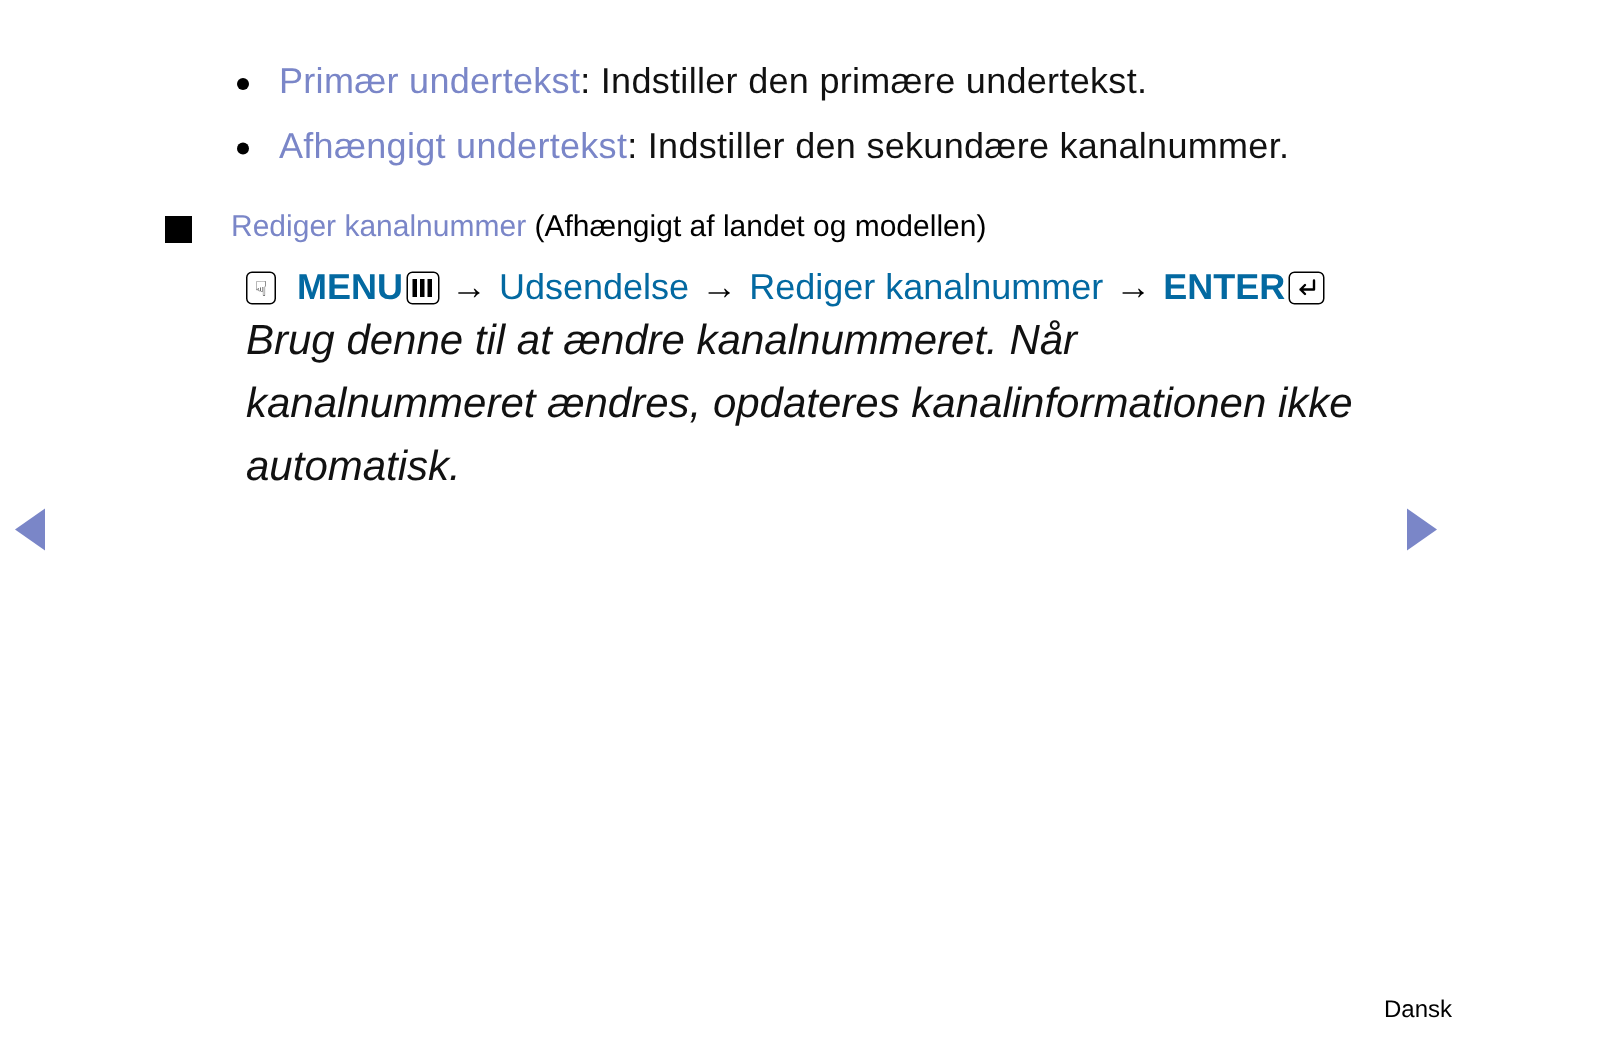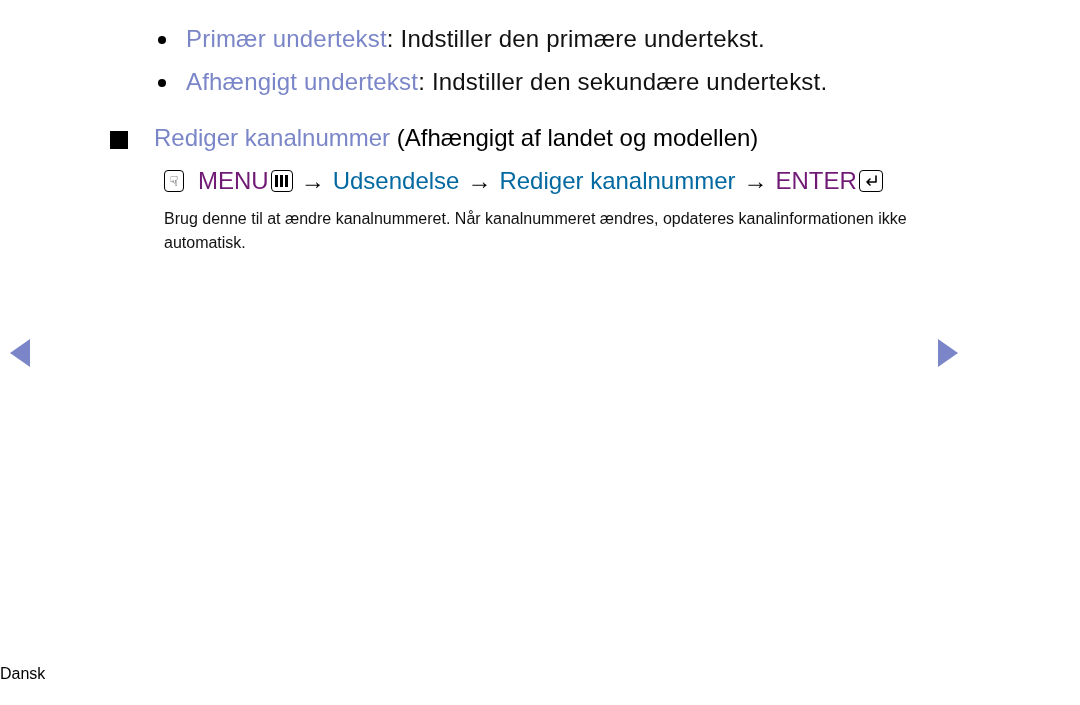--- a/index.html
+++ b/index.html
@@ -1,59 +1,59 @@
 <!DOCTYPE html>
 <html><head>
 <meta charset="utf-8">
 <style>
   * { margin: 0; padding: 0; box-sizing: border-box; }
   html, body { width: 1080px; height: 705px; font-family: Arial, Helvetica, sans-serif; background: #fff; color: #111; }
-  .page { position: relative; width: 968px; height: 705px; padding: 18px 60px 0 60px; }
+  .page { position: relative; width: 968px; height: 705px; padding: 34px 60px 0 60px; }
   .bullets { margin-left: 98px; margin-top: 4px; }
   .bullet-row { display: flex; align-items: flex-start; margin-bottom: 8px; font-size: 24px; line-height: 1.45; letter-spacing: 0.2px; }
   .bullet-dot { width: 8px; height: 8px; border-radius: 50%; background: #000; margin-top: 14px; margin-right: 20px; flex: 0 0 auto; }
   .term { color: #7a86c8; }
   .section { margin-top: 22px; margin-left: 50px; }
-  .section-heading { display: flex; align-items: center; font-size: 24px; line-height: 1.3; }
+  .section-heading { display: flex; font-size: 20px; line-height: 1.3; }
   .square { width: 18px; height: 18px; background: #000; margin-right: 26px; flex: 0 0 auto; margin-top: 6px; }
   .heading-blue { color: #7a86c8; }
   .heading-black { color: #000; font-weight: 400; }
   .nav-path { margin-left: 54px; margin-top: 14px; font-size: 24px; display: flex; align-items: center; flex-wrap: wrap; gap: 0; }
-  .nav-path .bold { font-weight: normal; color: #701a75; }
+  .nav-path .bold { font-weight: bold; color: #0369a1; }
   .nav-path .blue { color: #0369a1; }
   .arrow-sep { color: #000; padding: 0 8px; }
   .icon-box { display: inline-flex; align-items: center; justify-content: center; border: 1.5px solid #000; border-radius: 4px; height: 22px; vertical-align: middle; }
   .icon-hand { width: 20px; padding: 1px 2px; font-size: 14px; margin-right: 14px; }
   .icon-menu { width: 22px; margin-left: 2px; }
   .icon-menu-inner { display: flex; gap: 2px; }
   .icon-menu-inner span { width: 3px; height: 12px; background: #000; }
   .icon-enter { width: 24px; margin-left: 2px; position: relative; }
   .icon-enter svg { display: block; }
-  .body-text { margin-left: 54px; margin-top: 12px; font-size: 16px; line-height: 1.5; max-width: 900px; }
+  .body-text { margin-left: 54px; font-size: 28px; line-height: 1.5; max-width: 900px; font-style: italic; }
   .nav-arrow { position: absolute; top: 50%; transform: translateY(-50%); width: 0; height: 0; }
   .nav-left { left: 10px; border-top: 14px solid transparent; border-bottom: 14px solid transparent; border-right: 20px solid #7a86c8; }
   .nav-right { right: 10px; border-top: 14px solid transparent; border-bottom: 14px solid transparent; border-left: 20px solid #7a86c8; }
-  .footer-lang { position: absolute; bottom: 22px; left: 0; width: 100%; text-align: left; font-size: 16px; color: #000; }
+  .footer-lang { position: absolute; bottom: 22px; left: 0; width: 100%; text-align: right; font-size: 16px; color: #000; }
 </style>
 </head>
 <body>
 
 <div class="page">
 
   <div class="bullets">
     <div class="bullet-row">
       <div class="bullet-dot"></div>
       <div>
         <span class="term">Primær undertekst</span><span>: Indstiller den primære undertekst.</span>
       </div>
     </div>
     <div class="bullet-row">
       <div class="bullet-dot"></div>
       <div>
-        <span class="term">Afhængigt undertekst</span><span>: Indstiller den sekundære undertekst.</span>
+        <span class="term">Afhængigt undertekst</span><span>: Indstiller den sekundære kanalnummer.</span>
       </div>
     </div>
   </div>
 
   <div class="section">
     <div class="section-heading">
       <div class="square"></div>
       <div>
         <span class="heading-blue">Rediger kanalnummer</span><span class="heading-black"> (Afhængigt af landet og modellen)</span>
       </div>

